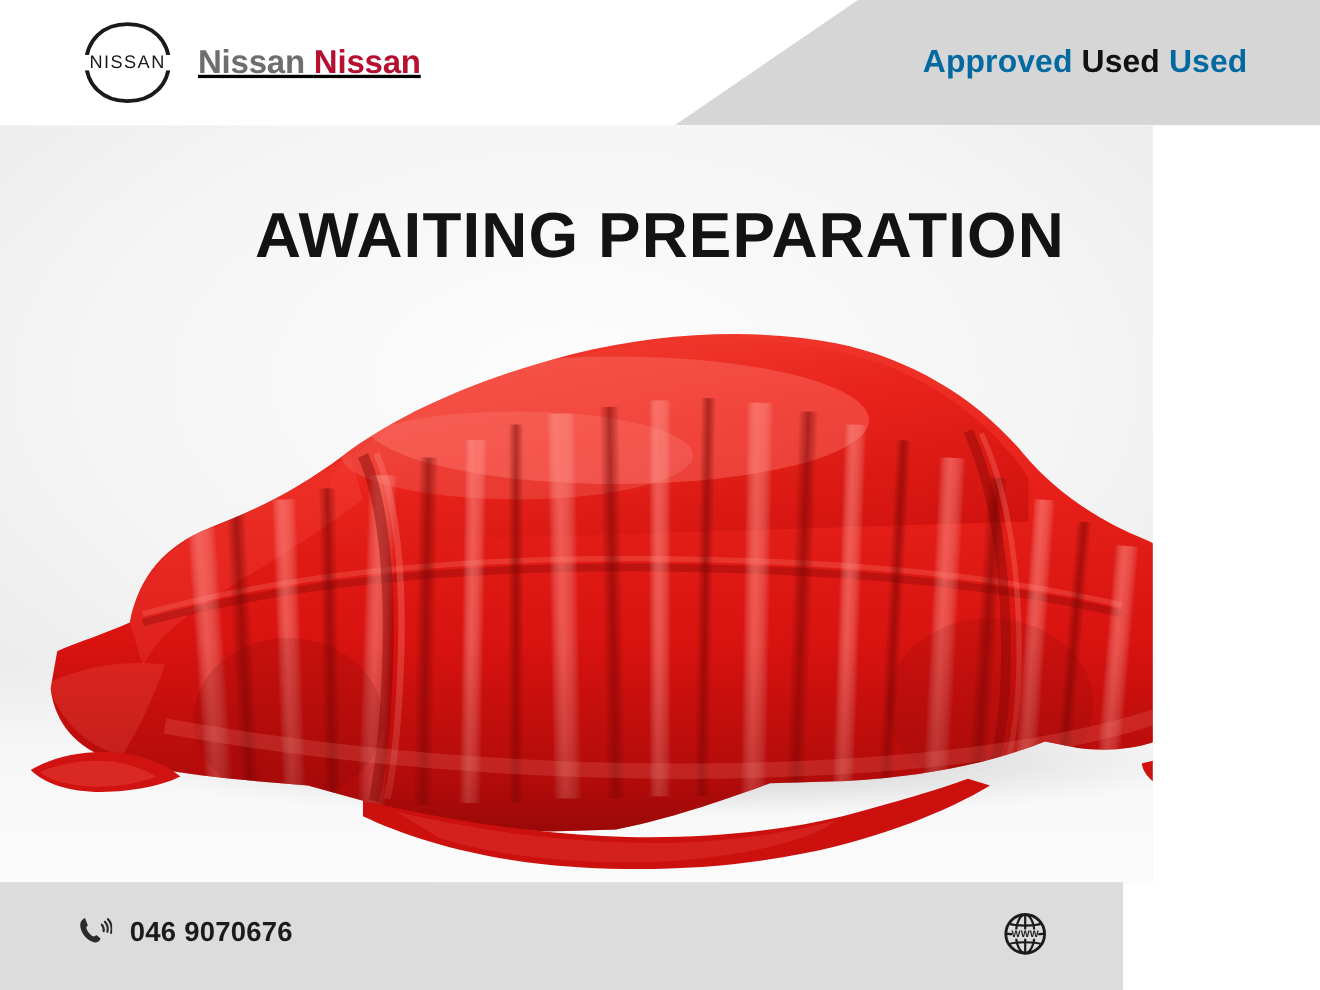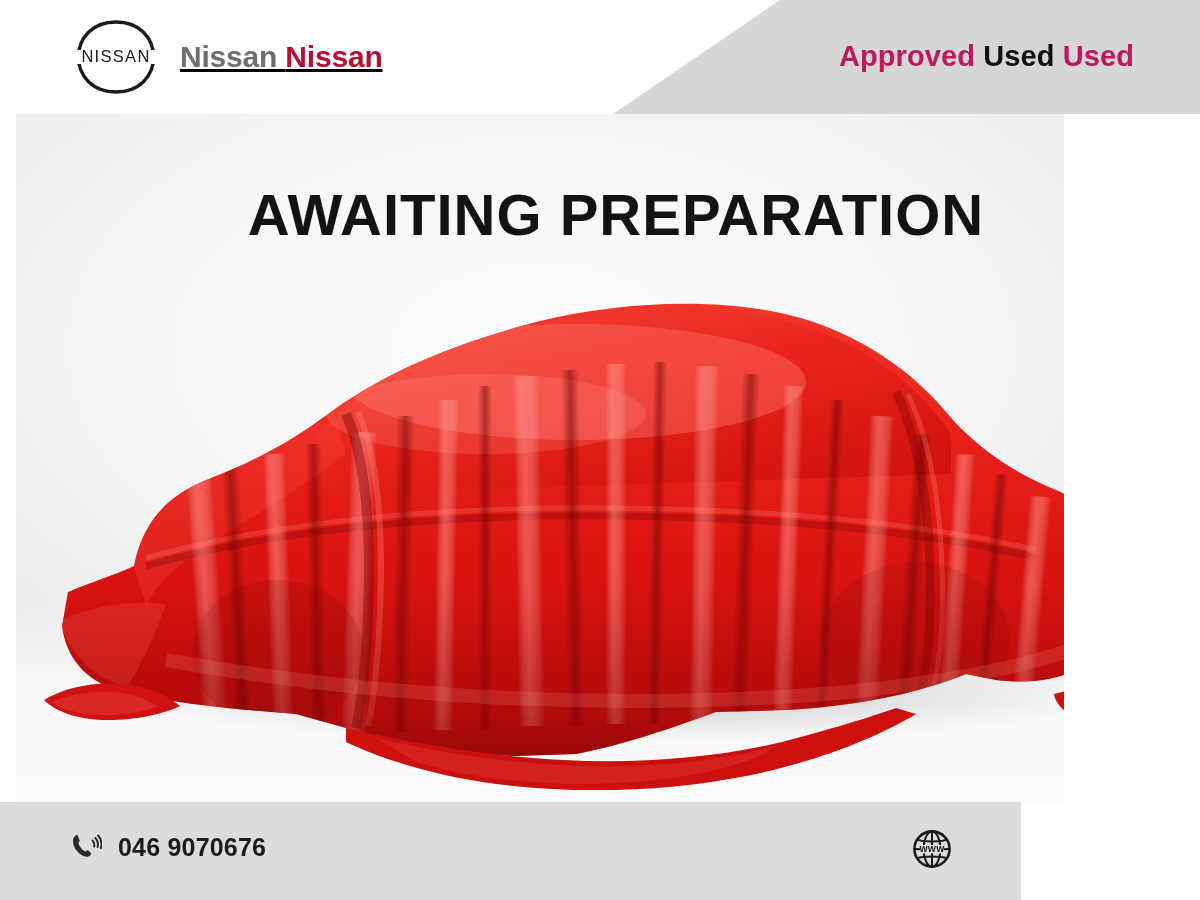--- a/index.html
+++ b/index.html
@@ -67,27 +67,27 @@
   .approved-block {
     position: absolute;
     right: 66px;
     top: 42px;
     font-size: 29px;
     font-weight: bold;
     letter-spacing: 0.1px;
     line-height: 1;
     white-space: nowrap;
   }
-  .ac-red { color: #be185d; }
+  .ac-red { color: #0369a1; }
   .ac-black { color: #111111; text-align: center; }
 
   
   .stage {
     position: absolute;
-    left: 16px;
+    left: 0;
     top: 114px;
     width: 1048px;
     height: 688px;
     background:
       radial-gradient(ellipse 900px 520px at 50% 34%, #fdfdfd 0%, #f4f4f4 52%, #e9e9e9 86%, #e4e4e4 100%);
     overflow: hidden;
   }
   .floor {
     position: absolute;
     left: 0;

